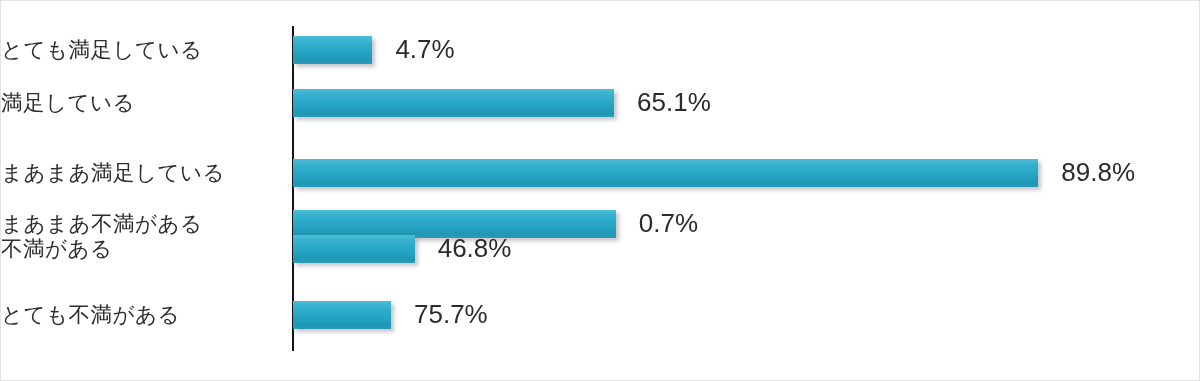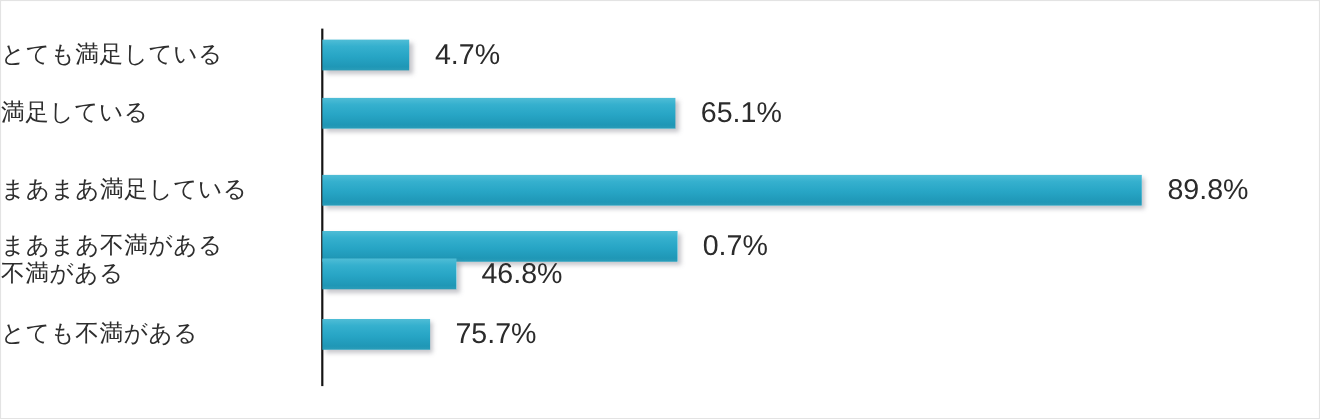--- a/index.html
+++ b/index.html
@@ -130,21 +130,21 @@
     </div>
 
     <div class="bar-row" style="top:221px;">
       <div class="cat-label">不満がある</div>
       <div class="bar-wrap">
         <div class="bar" style="width: 121.7px;"></div>
         <div class="value-label">46.8%</div>
       </div>
     </div>
 
-    <div class="bar-row" style="top:276px;">
+    <div class="bar-row" style="top:287px;">
       <div class="cat-label">とても不満がある</div>
       <div class="bar-wrap">
         <div class="bar" style="width:98px;"></div>
         <div class="value-label">75.7%</div>
       </div>
     </div>
 
   </div>
 </div>
 

